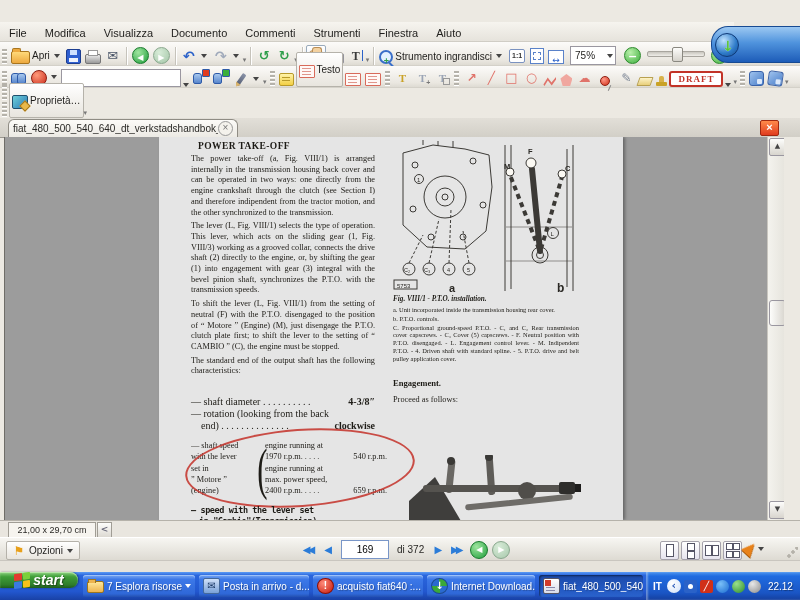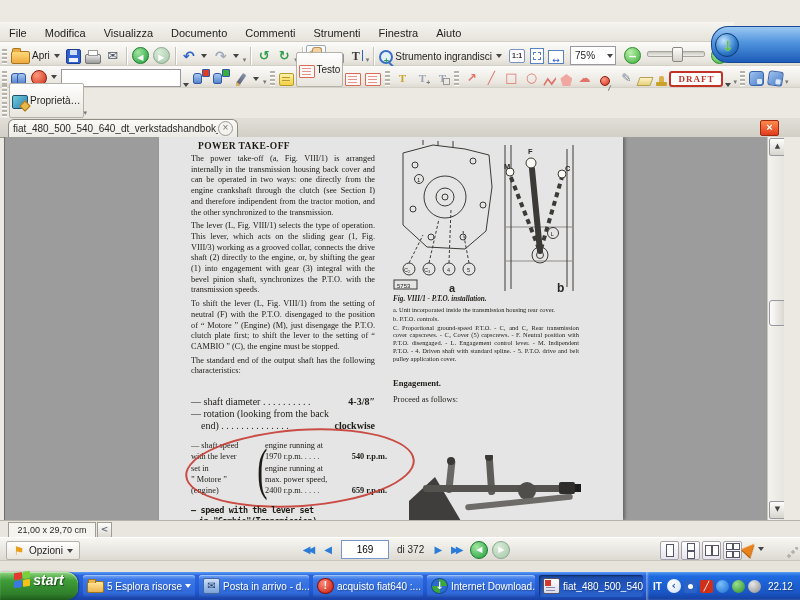--- a/index.html
+++ b/index.html
@@ -155,21 +155,21 @@
   .col-l{position:absolute;left:32px;top:17px;width:184px;height:238px;overflow:hidden}
   .col-l p{margin:0 0 3px;font-size:8.3px;line-height:10.7px;text-align:justify}
   .specs{position:absolute;left:32px;top:259px;width:184px;font-size:10px;line-height:12px}
   .srow{display:flex;justify-content:space-between}
   .srow b{font-weight:bold}
   .speed{position:absolute;left:32px;top:303px;width:196px;display:flex;font-size:8.3px;line-height:11.3px}
   .speed .labs{width:64px;flex:none}
   .speed .brace{width:10px;flex:none;font:56px/56px "Liberation Serif",serif;transform:scaleX(.55) translateY(1px);color:#1d1b16}
   .speed .vals{flex:1}
   .vrow{display:flex;justify-content:space-between}
-  .vrow b{font-weight:bold}
+  .vrow b{font-weight:normal}
   .ellipse{position:absolute;left:26px;top:292px;width:226px;height:74px;border:2px solid #c53b33;
     border-radius:50%;transform:rotate(-4deg);opacity:.9}
   .cutline{position:absolute;left:32px;top:368px;width:190px;font:bold 8.5px/10.5px "DejaVu Sans Mono",monospace;letter-spacing:-.4px}
   .figwrap{position:absolute;left:234px;top:2px}
   .figtitle{position:absolute;left:234px;top:158px;font:bold italic 7.2px/9px "Liberation Serif",serif}
   .figcap{position:absolute;left:234px;top:169px;width:186px;font-size:6.4px;line-height:7.8px;text-align:justify}
   .figcap div{margin-bottom:1px}
   .ovh-h{position:absolute;left:234px;top:241px;font:bold 8.6px/10px "Liberation Serif",serif}
   .ovh-i{position:absolute;left:234px;top:258px;font-size:8.3px}
   .ovh-li{position:absolute;left:234px;top:272px;width:186px;font-size:8.3px;line-height:10.7px;padding-left:10px;text-indent:-10px;box-sizing:border-box}
@@ -215,23 +215,23 @@
   .lay-cfac i{left:2px;top:1px;width:5px;height:5px;box-shadow:7px 0 0 -1px #fff,7px 0 0 0 #556,0 8px 0 -1px #fff,0 8px 0 0 #556,7px 8px 0 -1px #fff,7px 8px 0 0 #556}
   .handnav{position:absolute;left:744px;top:4px;display:flex;align-items:center}
   .ic-orange{width:0;height:0;border-left:6px solid transparent;border-right:6px solid transparent;
     border-bottom:13px solid #e8821a;transform:rotate(42deg);filter:drop-shadow(1px 1px 0 #a85808)}
   .rgrip{position:absolute;right:2px;bottom:2px;width:12px;height:12px;
     background:radial-gradient(circle at 3px 9px,#b5b2aa 1.5px,transparent 2px),radial-gradient(circle at 7px 5px,#b5b2aa 1.5px,transparent 2px),radial-gradient(circle at 11px 1px,#b5b2aa 1.5px,transparent 2px)}
   .botstrip{position:absolute;left:0;top:560px;width:800px;height:12px;background:#e6e3db;border-top:1px solid #c9c6bf}
   
   .taskbar{position:absolute;left:0;top:572px;width:800px;height:28px;
     background:linear-gradient(#5c9cf5,#2a66dd 12%,#2257cf 70%,#1941a5)}
-  .start{position:absolute;left:0;top:0;width:78px;height:28px;border-radius:0 12px 12px 0;
+  .start{position:absolute;left:0;top:0;width:78px;height:16px;border-radius:0 12px 12px 0;
     background:linear-gradient(#8dd381,#3f9e38 30%,#2e7d2a 80%,#1e5c1c);box-shadow:inset 0 1px 1px #bde8b0,1px 0 2px rgba(0,0,0,.4);
-    display:flex;justify-content:center;gap:3px}
+    display:flex;align-items:center;justify-content:center;gap:3px}
   .start .lbl{color:#fff;font:bold italic 14px "Liberation Sans",sans-serif;text-shadow:1px 1px 1px #1e4a1c}
   .xpflag{width:16px;height:15px;display:grid;grid-template:1fr 1fr/1fr 1fr;gap:1px;transform:skewY(-8deg)}
   .xpflag i{border-radius:1px}
   .fq1{background:#e23a2e}.fq2{background:#7ad03a}.fq3{background:#3a7ae0}.fq4{background:#f5c21a}
   .task{position:absolute;top:3px;height:22px;width:110px;border-radius:3px;display:flex;align-items:center;
     background:linear-gradient(#7aa8f2,#3c78e8 20%,#2f68d8 85%,#2450b0);box-shadow:inset 0 1px 0 #9cc0f8;overflow:hidden}
   .task.active{background:linear-gradient(#1c4aa8,#2258c2 60%,#2a62cc);box-shadow:inset 1px 1px 2px rgba(0,0,0,.5)}
   .task .lbl{color:#fff;font-size:10px;white-space:nowrap;overflow:hidden;text-shadow:1px 1px 1px rgba(0,0,0,.3)}
   .tico{width:15px;height:14px;margin:0 3px 0 4px;position:relative;flex:none;border-radius:2px}
   .t-folder{background:linear-gradient(#ffe79a,#edb44f);border:1px solid #9a7520;height:10px;margin-top:2px}
@@ -687,21 +687,21 @@
       <span class="xpflag">
           <i class="fq1"></i>
           <i class="fq2"></i>
           <i class="fq3"></i>
           <i class="fq4"></i>
         </span>
       <span class="lbl">start</span>
     </div>
     <div class="task" style="left:83px;width:112px">
       <span class="tico t-folder"></span>
-      <span class="lbl">5 Esplora risorse</span>
+      <span class="lbl">7 Esplora risorse</span>
       <span class="dd" style="border-top-color:#fff;margin-left:auto;margin-right:4px"></span>
     </div>
     <div class="task" style="left:199px;width:110px">
       <span class="tico t-mail"></span>
       <span class="lbl">Posta in arrivo - d...</span>
     </div>
     <div class="task" style="left:313px;width:110px">
       <span class="tico t-warn"></span>
       <span class="lbl">acquisto fiat640 :...</span>
     </div>

